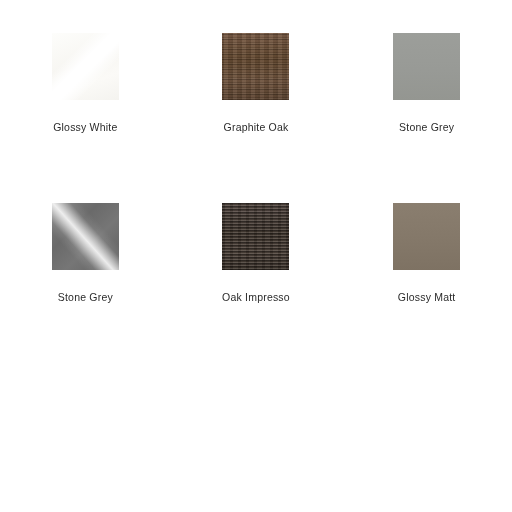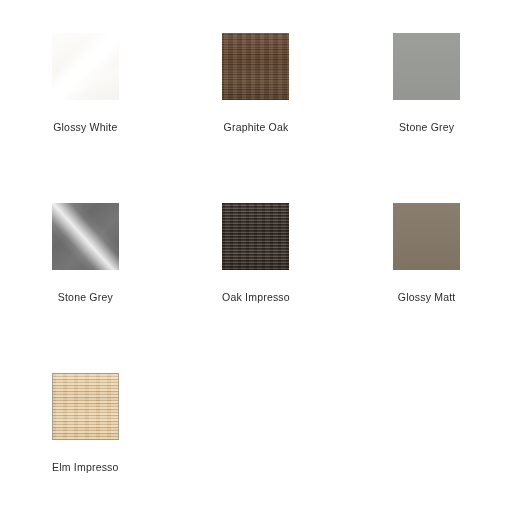--- a/index.html
+++ b/index.html
@@ -175,17 +175,13 @@
       <div class="swatch-label">Stone Grey</div>
     </div>
     <div class="swatch-cell">
       <div class="swatch-tile surf-oak-graphite"></div>
       <div class="swatch-label">Oak Impresso</div>
     </div>
     <div class="swatch-cell">
       <div class="swatch-tile surf-terra-matt"></div>
       <div class="swatch-label">Glossy Matt</div>
     </div>
-    <div class="swatch-cell">
-      <div class="swatch-tile surf-elm-impresso"></div>
-      <div class="swatch-label">Elm Impresso</div>
-    </div>
   </div>
 
 </body></html>

